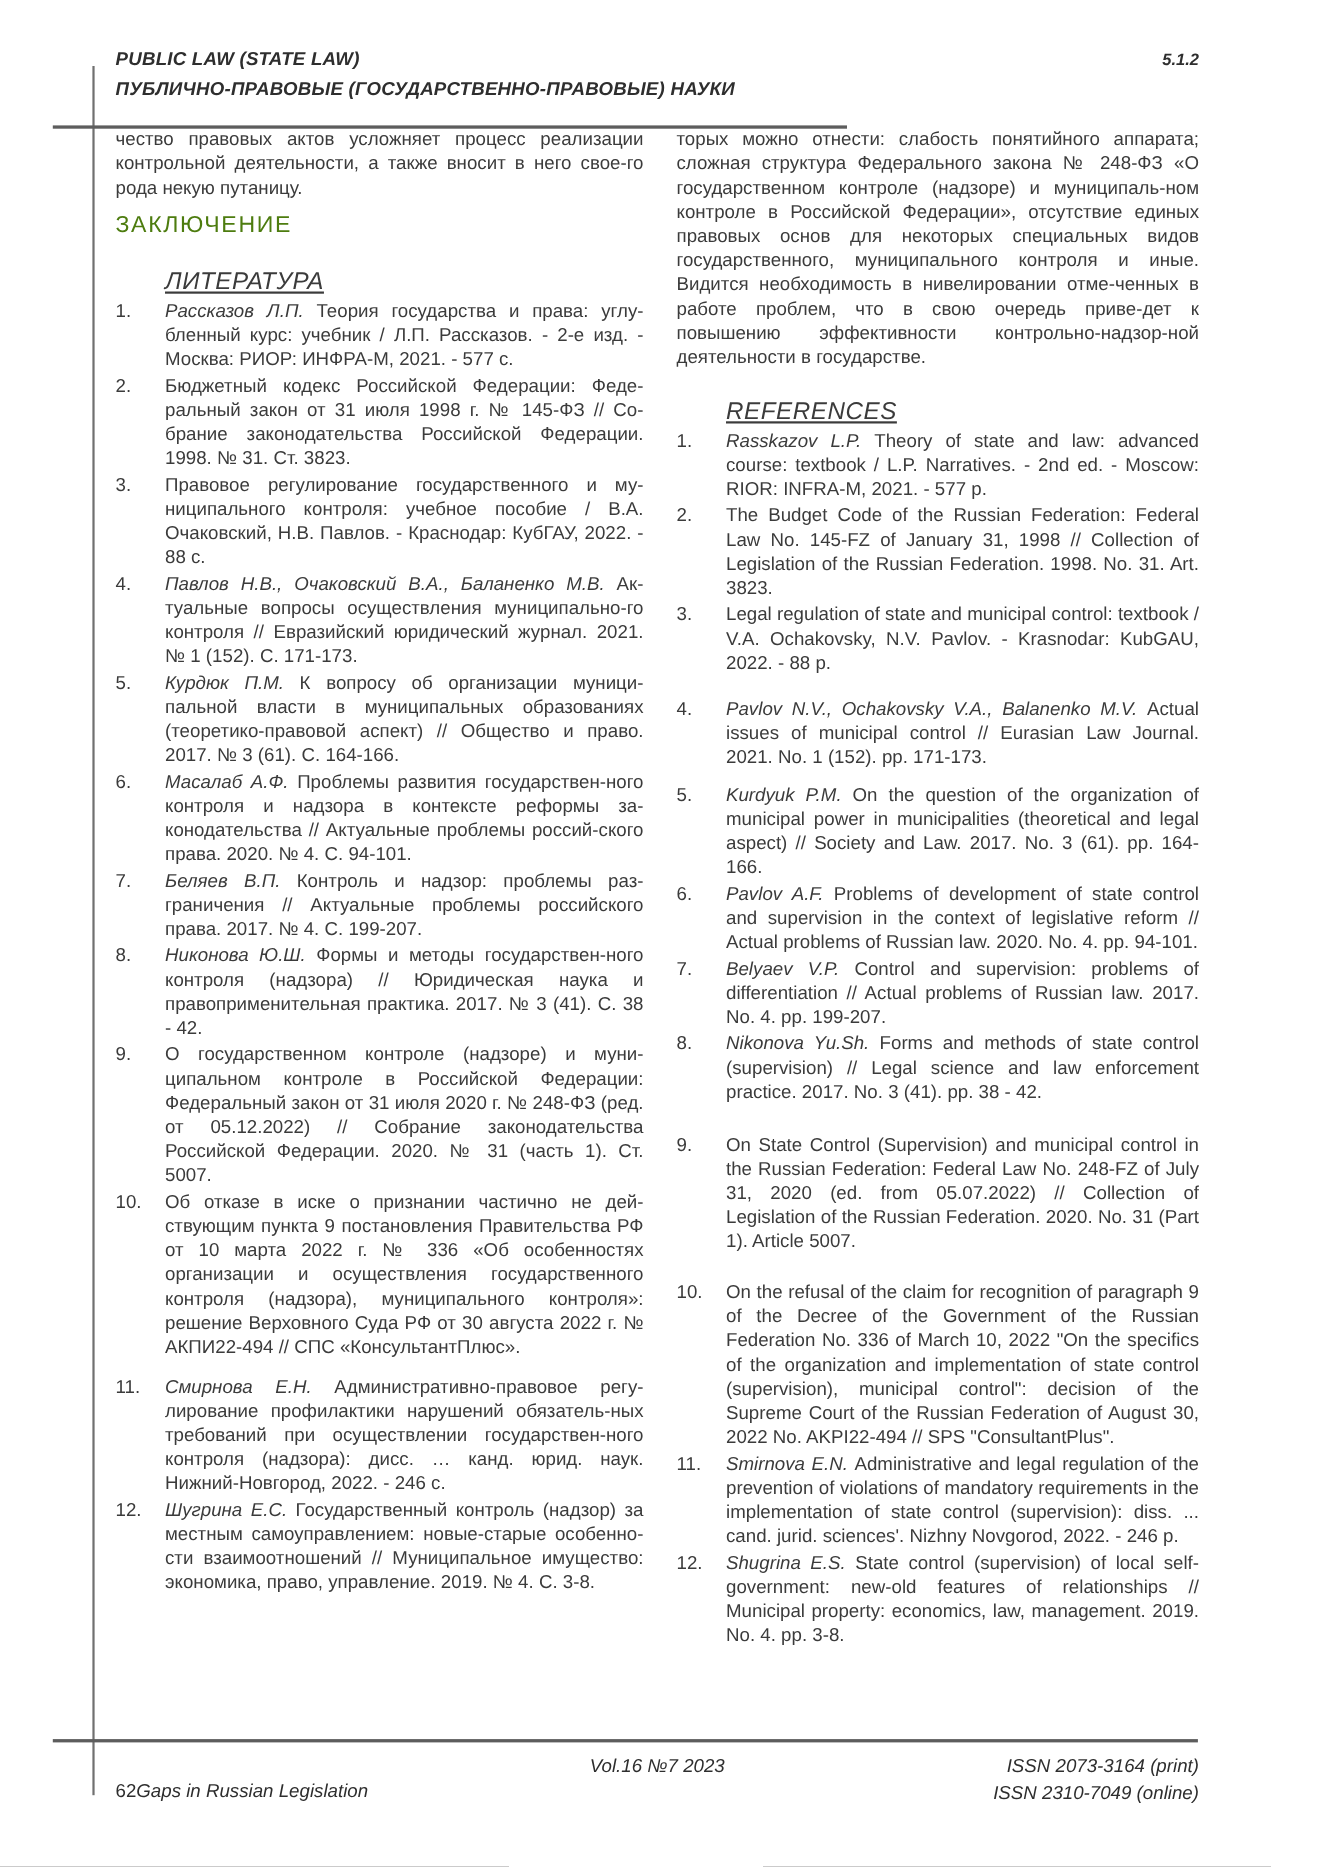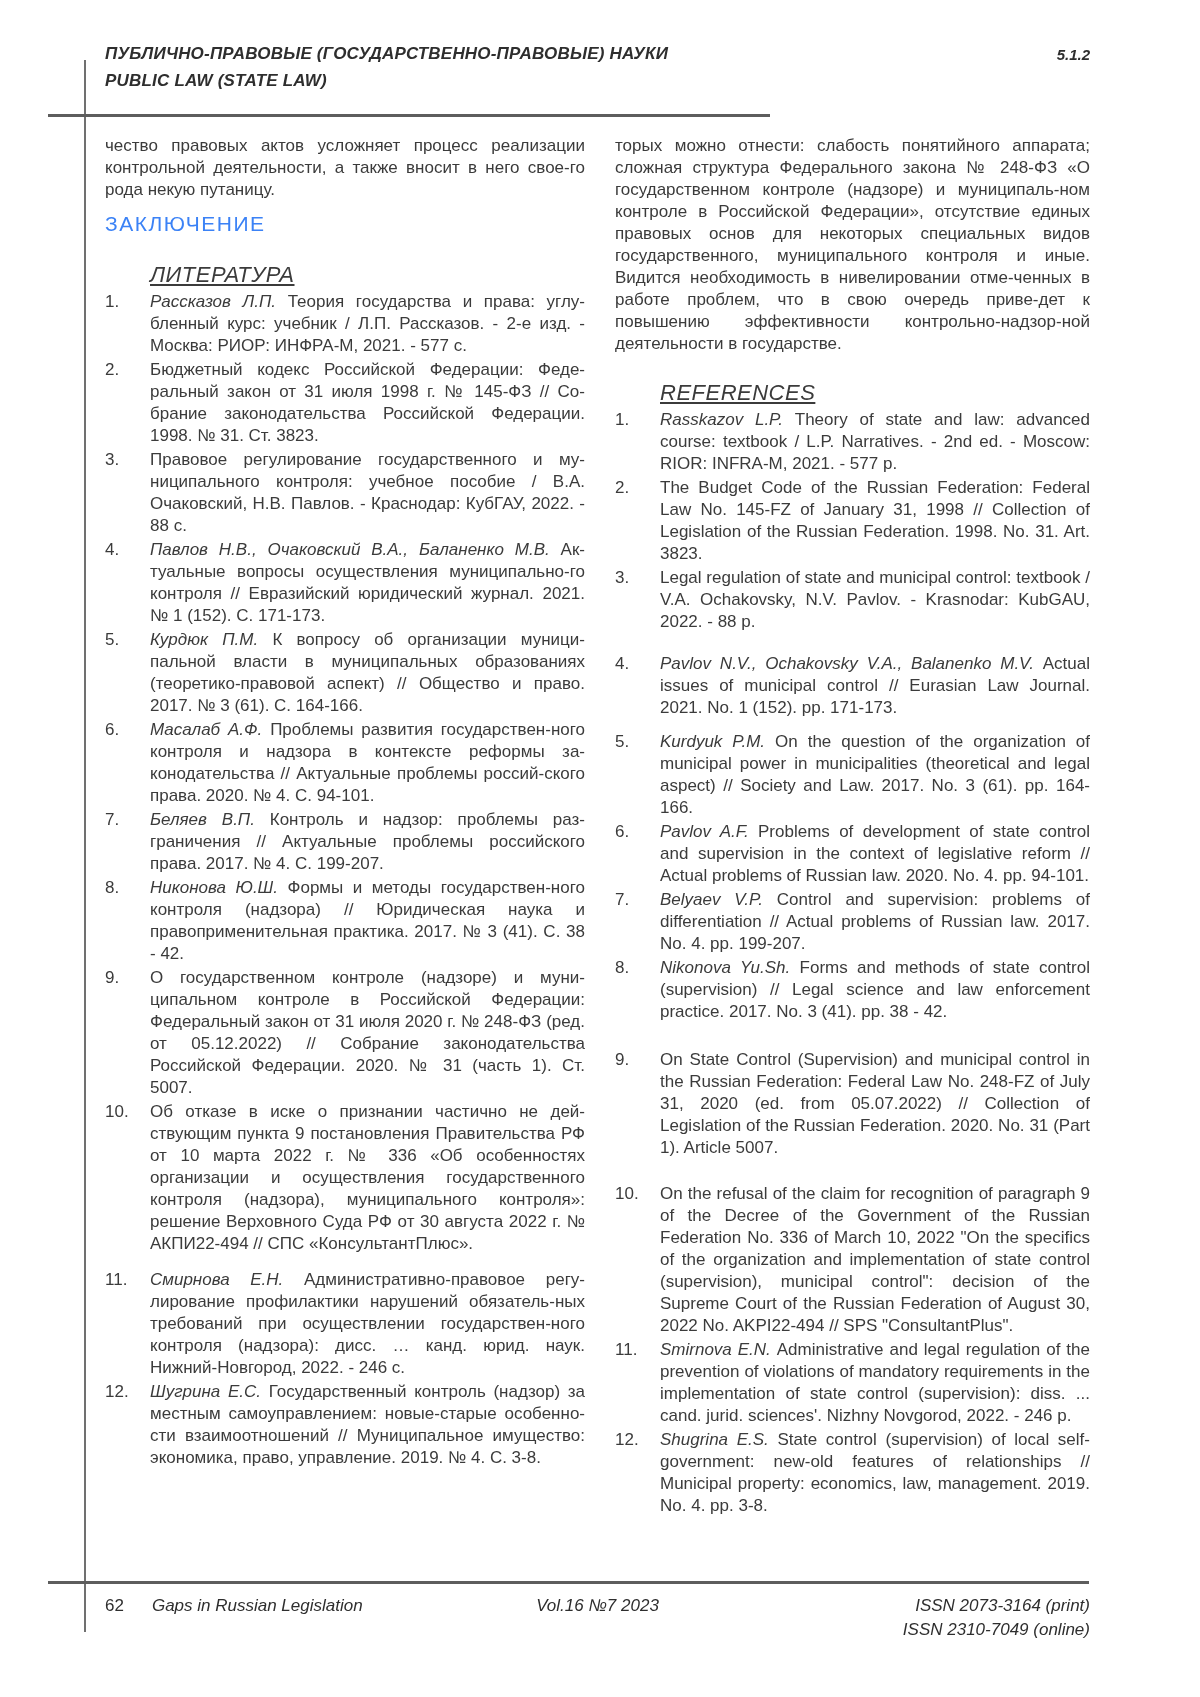--- a/index.html
+++ b/index.html
@@ -20,35 +20,35 @@
   
   .page-header{
     position:absolute;left:105px;top:40px;width:985px;
     display:flex;justify-content:space-between;align-items:flex-start;
   }
   .header-titles{font-style:italic;font-weight:bold;font-size:17px;line-height:27px;color:#2e2e2e;letter-spacing:.2px;}
   .header-code{font-style:italic;font-weight:bold;font-size:15px;color:#2e2e2e;padding-top:6px;}
 
   
   .columns{
-    position:absolute;left:105px;top:135px;width:985px;
+    position:absolute;left:105px;top:116px;width:985px;
     display:flex;gap:30px;
   }
   .col-left{width:480px;}
   .col-right{width:475px;}
   .body-text{
     margin:0;
     font-size:17px;line-height:22px;
     text-align:justify;
   }
   .indent{text-indent:28px;}
   .conclusion{
     margin:10px 0 8px 0;
     font-size:21px;line-height:26px;
-    font-weight:400;color:#3b82f6;letter-spacing:1.5px;
+    font-weight:400;color:#4d7c0f;letter-spacing:1.5px;
   }
   .list-heading{
     margin:26px 0 4px 45px;
     font-size:22px;line-height:24px;
     font-style:italic;font-weight:400;
     text-decoration:underline;
     color:#3b3b3b;letter-spacing:.5px;
   }
   .ref-list{
     list-style:none;margin:0;padding:0;
@@ -67,37 +67,37 @@
   .ref-list-en li:nth-child(9){margin-top:26px;}
   .ref-list-en li:nth-child(10){margin-top:24px;}
   .ref-list-ru li:nth-child(11){margin-top:14px;}
 
   
   .page-footer{
     position:absolute;left:105px;top:1594px;width:985px;
     display:flex;align-items:flex-start;
     font-size:17px;line-height:24px;color:#2e2e2e;
   }
-  .footer-left{flex:1;display:flex;gap:28px;}
+  .footer-left{flex:1;display:flex;margin-top:23px;}
   .footer-page-num{font-style:normal;}
   .footer-journal{font-style:italic;}
   .footer-center{flex:1;text-align:center;font-style:italic;}
   .footer-right{flex:1;text-align:right;font-style:italic;}
 </style>
 </head>
 <body>
 
 <div class="page">
 
   <div class="v-rule"></div>
 
   <header class="page-header">
     <div class="header-titles">
+      <div>PUBLIC LAW (STATE LAW)</div>
       <div>ПУБЛИЧНО-ПРАВОВЫЕ (ГОСУДАРСТВЕННО-ПРАВОВЫЕ) НАУКИ</div>
-      <div>PUBLIC LAW (STATE LAW)</div>
     </div>
     <div class="header-code">5.1.2</div>
   </header>
 
   <div class="header-rule"></div>
 
   <main class="columns">
     <section class="col-left">
       <p class="body-text">чество правовых актов усложняет процесс реализации контрольной деятельности, а также вносит в него свое-го рода некую путаницу.</p>
       <h2 class="conclusion">ЗАКЛЮЧЕНИЕ</h2>

